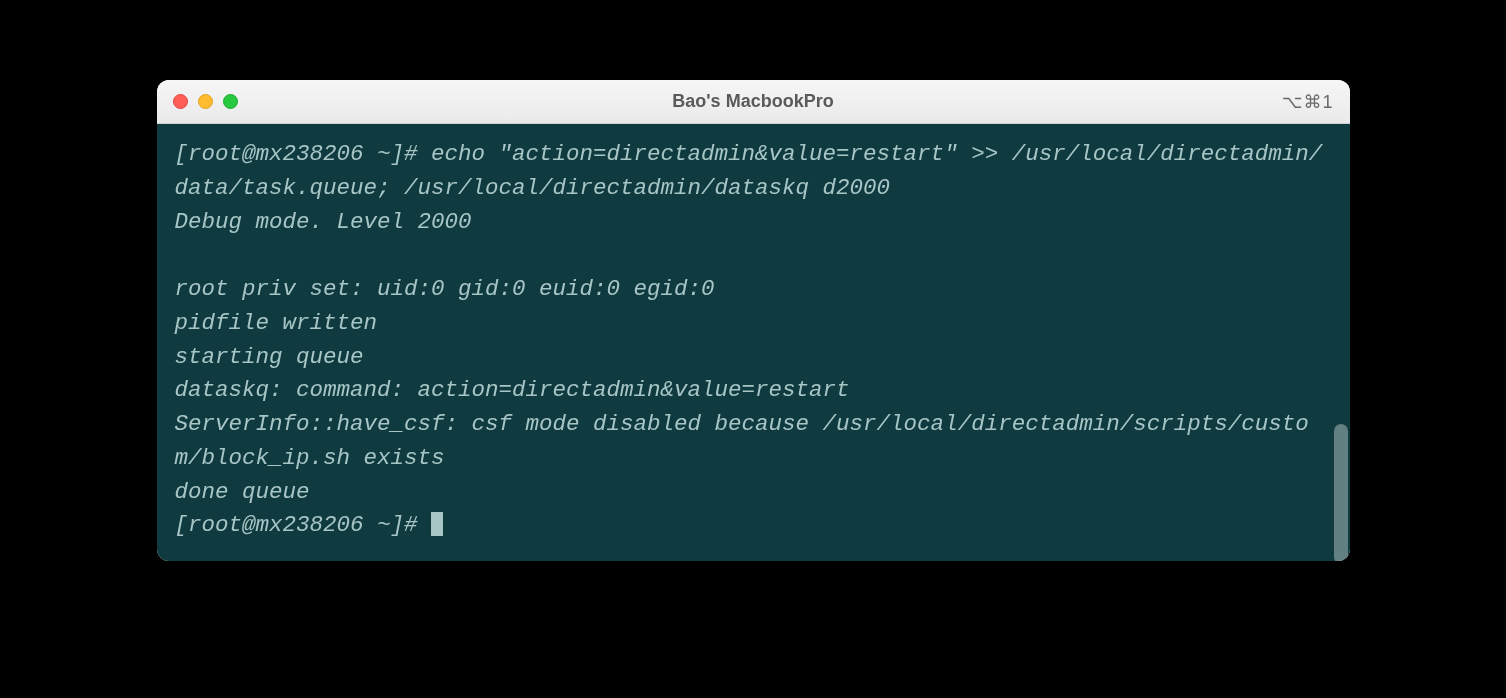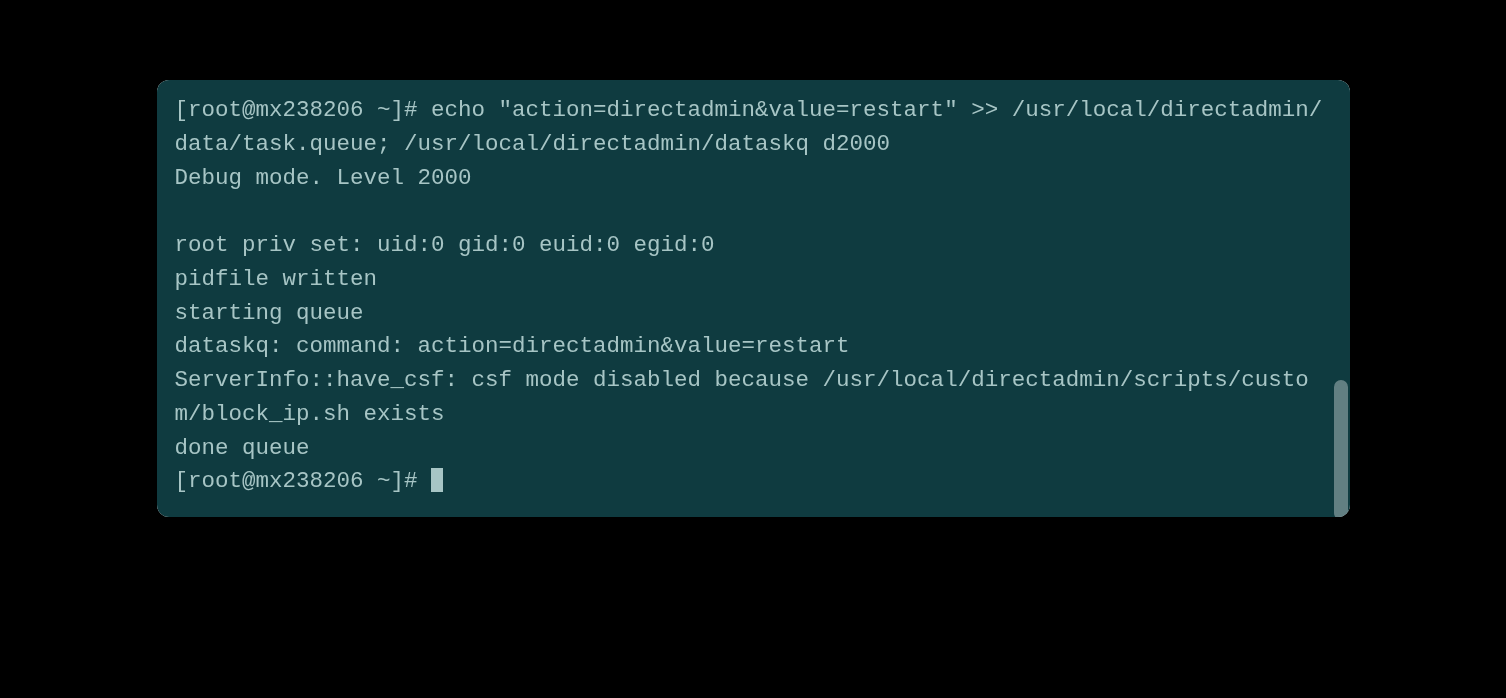--- a/index.html
+++ b/index.html
@@ -63,20 +63,21 @@
       min-height: 420px;
       position: relative;
       font-family: "SF Mono", Menlo, Consolas, "Courier New", monospace;
       font-size: 22.5px;
       line-height: 1.5;
       color: #a7c5c5;
     }
     .terminal-content {
       white-space: pre-wrap;
       word-break: break-all;
+      font-style: italic;
     }
     .prompt { color: #a7c5c5; }
     .cursor {
       display: inline-block;
       width: 12px;
       height: 24px;
       background: #a7c5c5;
       vertical-align: text-bottom;
       margin-bottom: 2px;
     }
@@ -87,20 +88,29 @@
       width: 14px;
       height: 140px;
       background: rgba(255,255,255,0.35);
       border-radius: 7px;
     }
   </style>
 </head>
 <body>
 
 <div class="window">
+  <div class="titlebar">
+    <div class="traffic-lights">
+      <div class="light red"></div>
+      <div class="light yellow"></div>
+      <div class="light green"></div>
+    </div>
+    <div class="title">Bao's MacbookPro</div>
+    <div class="shortcut">⌥⌘1</div>
+  </div>
   <div class="terminal">
     <div class="terminal-content"><span>[root@mx238206 ~]# echo "action=directadmin&amp;value=restart" &gt;&gt; /usr/local/directadmin/data/task.queue; /usr/local/directadmin/dataskq d2000</span>
 <span>Debug mode. Level 2000</span>
 <span></span>
 <span>root priv set: uid:0 gid:0 euid:0 egid:0</span>
 <span>pidfile written</span>
 <span>starting queue</span>
 <span>dataskq: command: action=directadmin&amp;value=restart</span>
 <span>ServerInfo::have_csf: csf mode disabled because /usr/local/directadmin/scripts/custom/block_ip.sh exists</span>
 <span>done queue</span>

